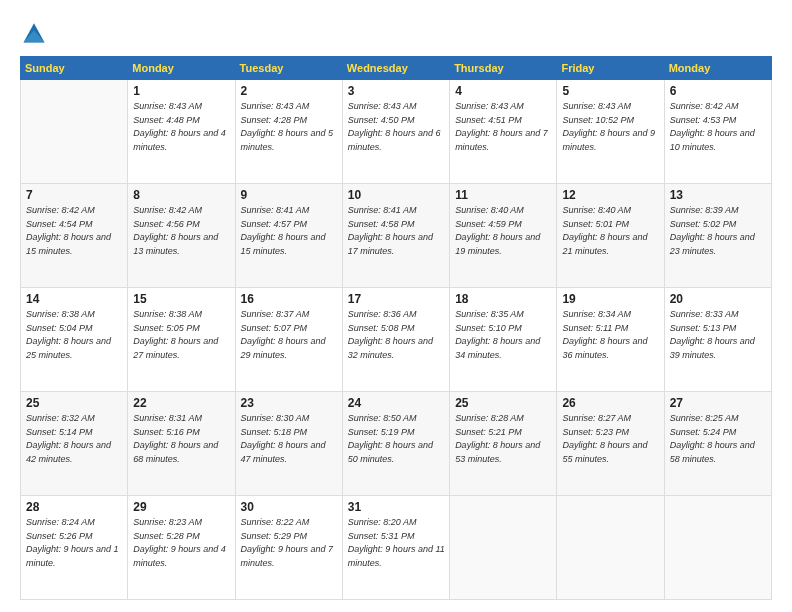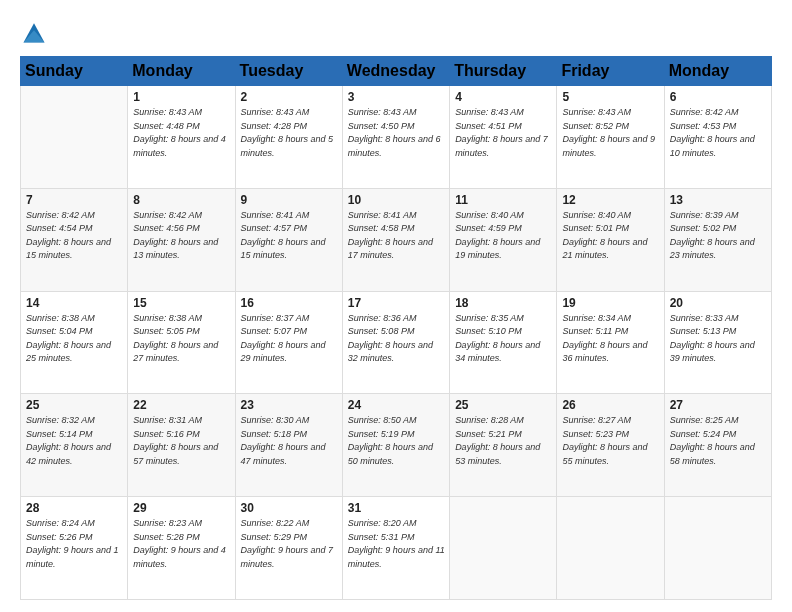--- a/index.html
+++ b/index.html
@@ -63,22 +63,22 @@
     .calendar {
       flex: 1;
       border-collapse: collapse;
       width: 100%;
       table-layout: fixed;
     }
     .calendar thead tr {
       background-color: #2a6db5;
     }
     .calendar thead th {
-      color: #000000;
-      font-size: 16px;
+      color: #fde047;
+      font-size: 11px;
       font-weight: bold;
       padding: 5px 4px;
       text-align: left;
       border: 1px solid #2a6db5;
     }
     .calendar tbody tr {
       border-bottom: 1px solid #ccc;
     }
     .calendar tbody td {
       vertical-align: top;
@@ -174,21 +174,21 @@
             <div class="day-info">
               <div>Sunrise: 8:43 AM</div>
               <div>Sunset: 4:51 PM</div>
               <div>Daylight: 8 hours and 7 minutes.</div>
             </div>
           </td>
           <td>
             <span class="day-number">5</span>
             <div class="day-info">
               <div>Sunrise: 8:43 AM</div>
-              <div>Sunset: 8:52 PM</div>
+              <div>Sunset: 10:52 PM</div>
               <div>Daylight: 8 hours and 9 minutes.</div>
             </div>
           </td>
           <td>
             <span class="day-number">6</span>
             <div class="day-info">
               <div>Sunrise: 8:42 AM</div>
               <div>Sunset: 4:53 PM</div>
               <div>Daylight: 8 hours and 10 minutes.</div>
             </div>
@@ -317,21 +317,21 @@
               <div>Sunrise: 8:32 AM</div>
               <div>Sunset: 5:14 PM</div>
               <div>Daylight: 8 hours and 42 minutes.</div>
             </div>
           </td>
           <td>
             <span class="day-number">22</span>
             <div class="day-info">
               <div>Sunrise: 8:31 AM</div>
               <div>Sunset: 5:16 PM</div>
-              <div>Daylight: 8 hours and 57 minutes.</div>
+              <div>Daylight: 8 hours and 68 minutes.</div>
             </div>
           </td>
           <td>
             <span class="day-number">23</span>
             <div class="day-info">
               <div>Sunrise: 8:30 AM</div>
               <div>Sunset: 5:18 PM</div>
               <div>Daylight: 8 hours and 47 minutes.</div>
             </div>
           </td>

